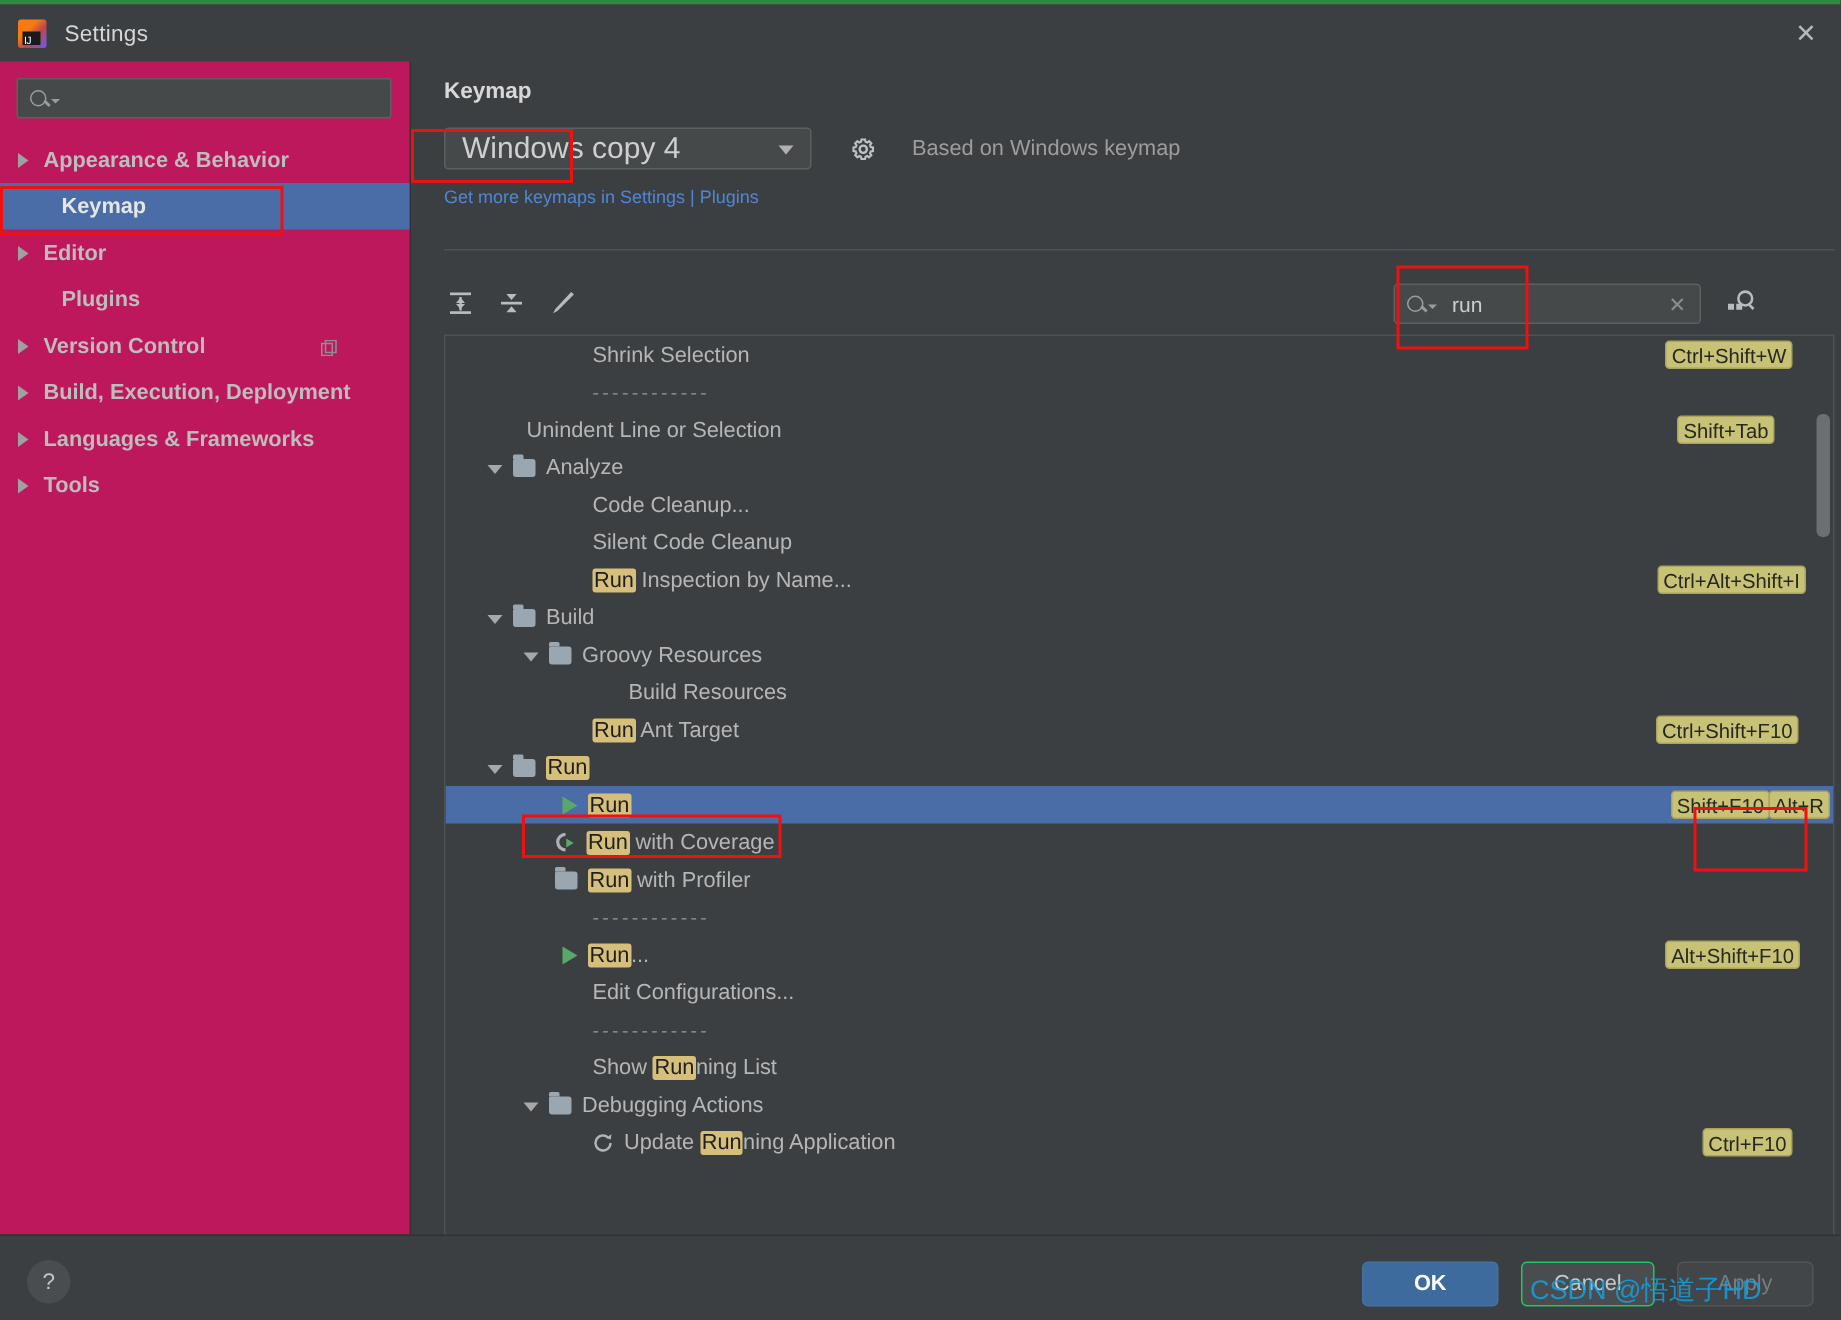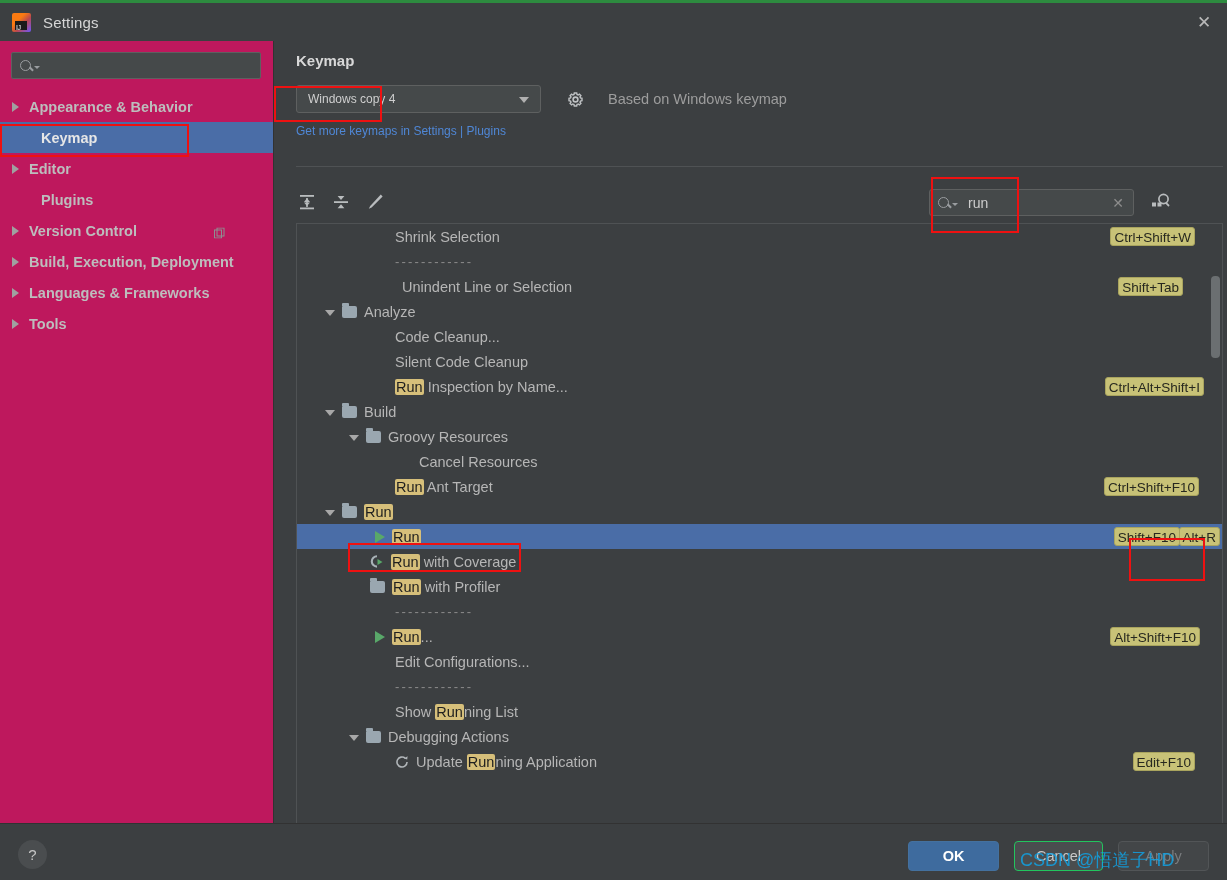--- a/index.html
+++ b/index.html
@@ -97,21 +97,21 @@
   .panel-title {
     margin: 11px 0 0 22px; font-size: 15px; color: #d8d8d8; font-weight: bold;
   }
   .keymap-row {
     display: flex; align-items: center; margin: 16px 0 0 22px;
   }
   .keymap-select {
     width: 245px; height: 28px; background: #45494a;
     border: 1px solid #5e6060; border-radius: 3px;
     display: flex; align-items: center; padding: 0 8px 0 11px;
-    font-size: 12px; color: #cfcfcf; position: relative;
+    font-size: 20px; color: #cfcfcf; position: relative;
   }
   .keymap-select .sel-caret {
     position: absolute; right: 11px; top: 11px;
     width: 0; height: 0;
     border-left: 5px solid transparent; border-right: 5px solid transparent;
     border-top: 6px solid #b0b0b0;
   }
   .gear {
     margin-left: 26px; width: 17px; height: 17px; position: relative; flex: none;
   }
@@ -364,21 +364,21 @@
               <span>Shrink Selection</span>
             </span>
             <span class="sc" style="right:27px">Ctrl+Shift+W</span>
           </div>
           <div class="act-row">
             <span class="cell" style="margin-left:98px">
               <span class="dashes">------------</span>
             </span>
           </div>
           <div class="act-row">
-            <span class="cell" style="margin-left:105px">
+            <span class="cell" style="margin-left:54px">
               <span>Unindent Line or Selection</span>
             </span>
             <span class="sc" style="right:39px">Shift+Tab</span>
           </div>
           <div class="act-row">
             <span class="cell" style="margin-left:28px">
               <span class="tri"></span>
               <span class="folder"></span>
               <span>Analyze</span>
             </span>
@@ -408,21 +408,21 @@
           </div>
           <div class="act-row">
             <span class="cell" style="margin-left:52px">
               <span class="tri"></span>
               <span class="folder"></span>
               <span>Groovy Resources</span>
             </span>
           </div>
           <div class="act-row">
             <span class="cell" style="margin-left:122px">
-              <span>Cancel Resources</span>
+              <span>Build Resources</span>
             </span>
           </div>
           <div class="act-row">
             <span class="cell" style="margin-left:98px">
               <span><span class="hl">Run</span> Ant Target</span>
             </span>
             <span class="sc" style="right:23px">Ctrl+Shift+F10</span>
           </div>
           <div class="act-row">
             <span class="cell" style="margin-left:28px">
@@ -489,21 +489,21 @@
             </span>
           </div>
           <div class="act-row">
             <span class="cell" style="margin-left:98px">
               <span class="refresh-ico"><svg width="14" height="14" viewBox="0 0 14 14">
                   <path d="M12 7a5 5 0 11-1.8-3.85" fill="none" stroke="#b0b5b8" stroke-width="1.6"></path>
                   <path d="M12.6 1.2 L12.2 4.6 L8.9 3.6 Z" fill="#b0b5b8"></path>
                 </svg></span>
               <span>Update <span class="hl">Run</span>ning Application</span>
             </span>
-            <span class="sc" style="right:27px">Edit+F10</span>
+            <span class="sc" style="right:27px">Ctrl+F10</span>
           </div>
         </div>
       <div class="vscroll"></div>
     </div>
   </div>
 
   <div class="footer">
     <div class="help-btn">?</div>
     <div class="btn ok">OK</div>
     <div class="btn cancel">Cancel</div>

